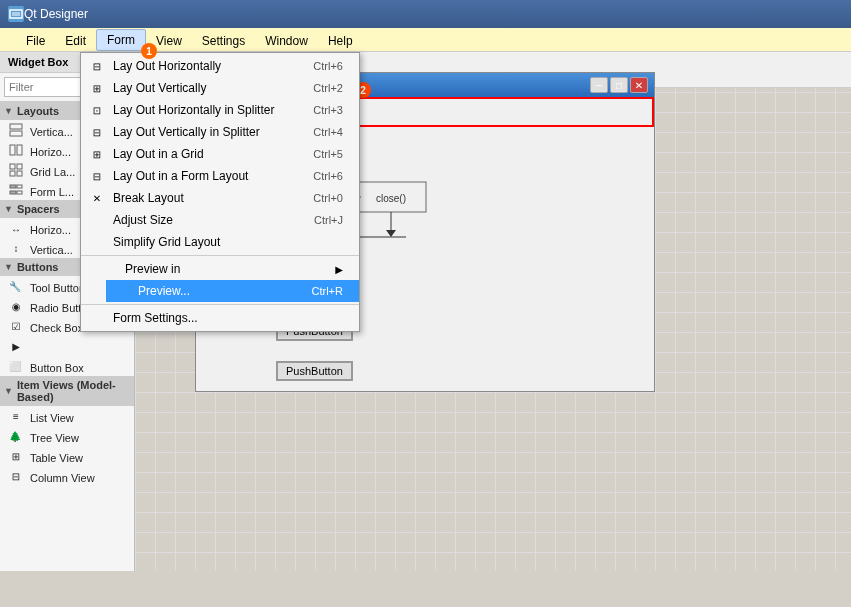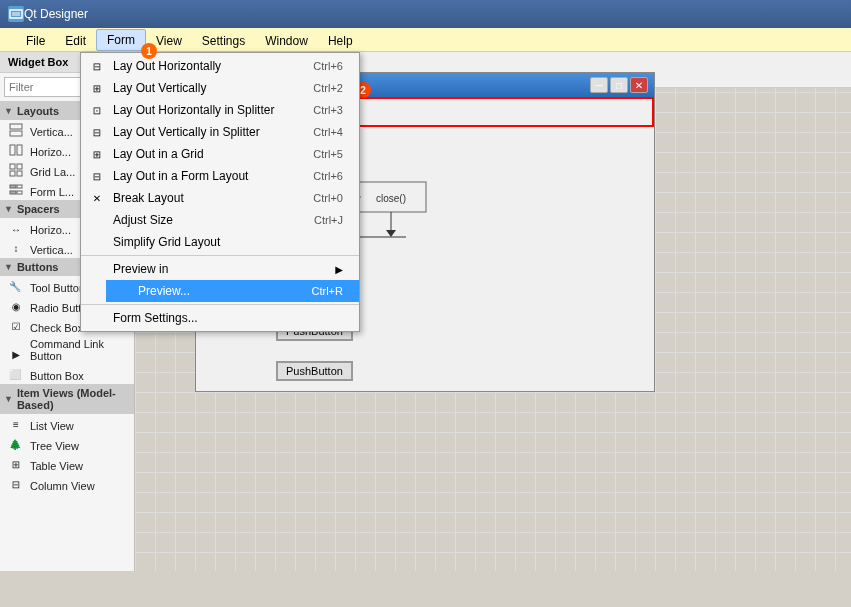--- a/index.html
+++ b/index.html
@@ -351,21 +351,21 @@
       <span class="shortcut">Ctrl+0</span>
     </div>
     <div class="dropdown-item">
       <span>Adjust Size</span>
       <span class="shortcut">Ctrl+J</span>
     </div>
     <div class="dropdown-item">
       <span>Simplify Grid Layout</span>
     </div>
     <div class="dropdown-sep"></div>
-    <div class="dropdown-item" style="justify-content: space-between;">
+    <div class="dropdown-item" style="justify-content: space-between; margin-left: 12px;">
       <span>Preview in</span>
       <span class="arrow">▶</span>
     </div>
     <div class="dropdown-item highlighted">
 
       <span>Preview...</span>
       <span class="shortcut">Ctrl+R</span>
     </div>
     <div class="dropdown-sep"></div>
     <div class="dropdown-item">
@@ -451,21 +451,20 @@
     <div class="widget-item">
       <div class="widget-icon">◉</div>
       <span>Radio Button</span>
     </div>
     <div class="widget-item">
       <div class="widget-icon">☑</div>
       <span>Check Box</span>
     </div>
     <div class="widget-item">
       <div class="widget-icon">▶</div>
-      <span>Command Link Button</span>
     </div>
     <div class="widget-item">
       <div class="widget-icon">⬜</div>
       <span>Button Box</span>
     </div>
 
     <div class="widget-category">
       <span class="widget-category-arrow">▼</span>
       <span>Item Views (Model-Based)</span>
     </div>

